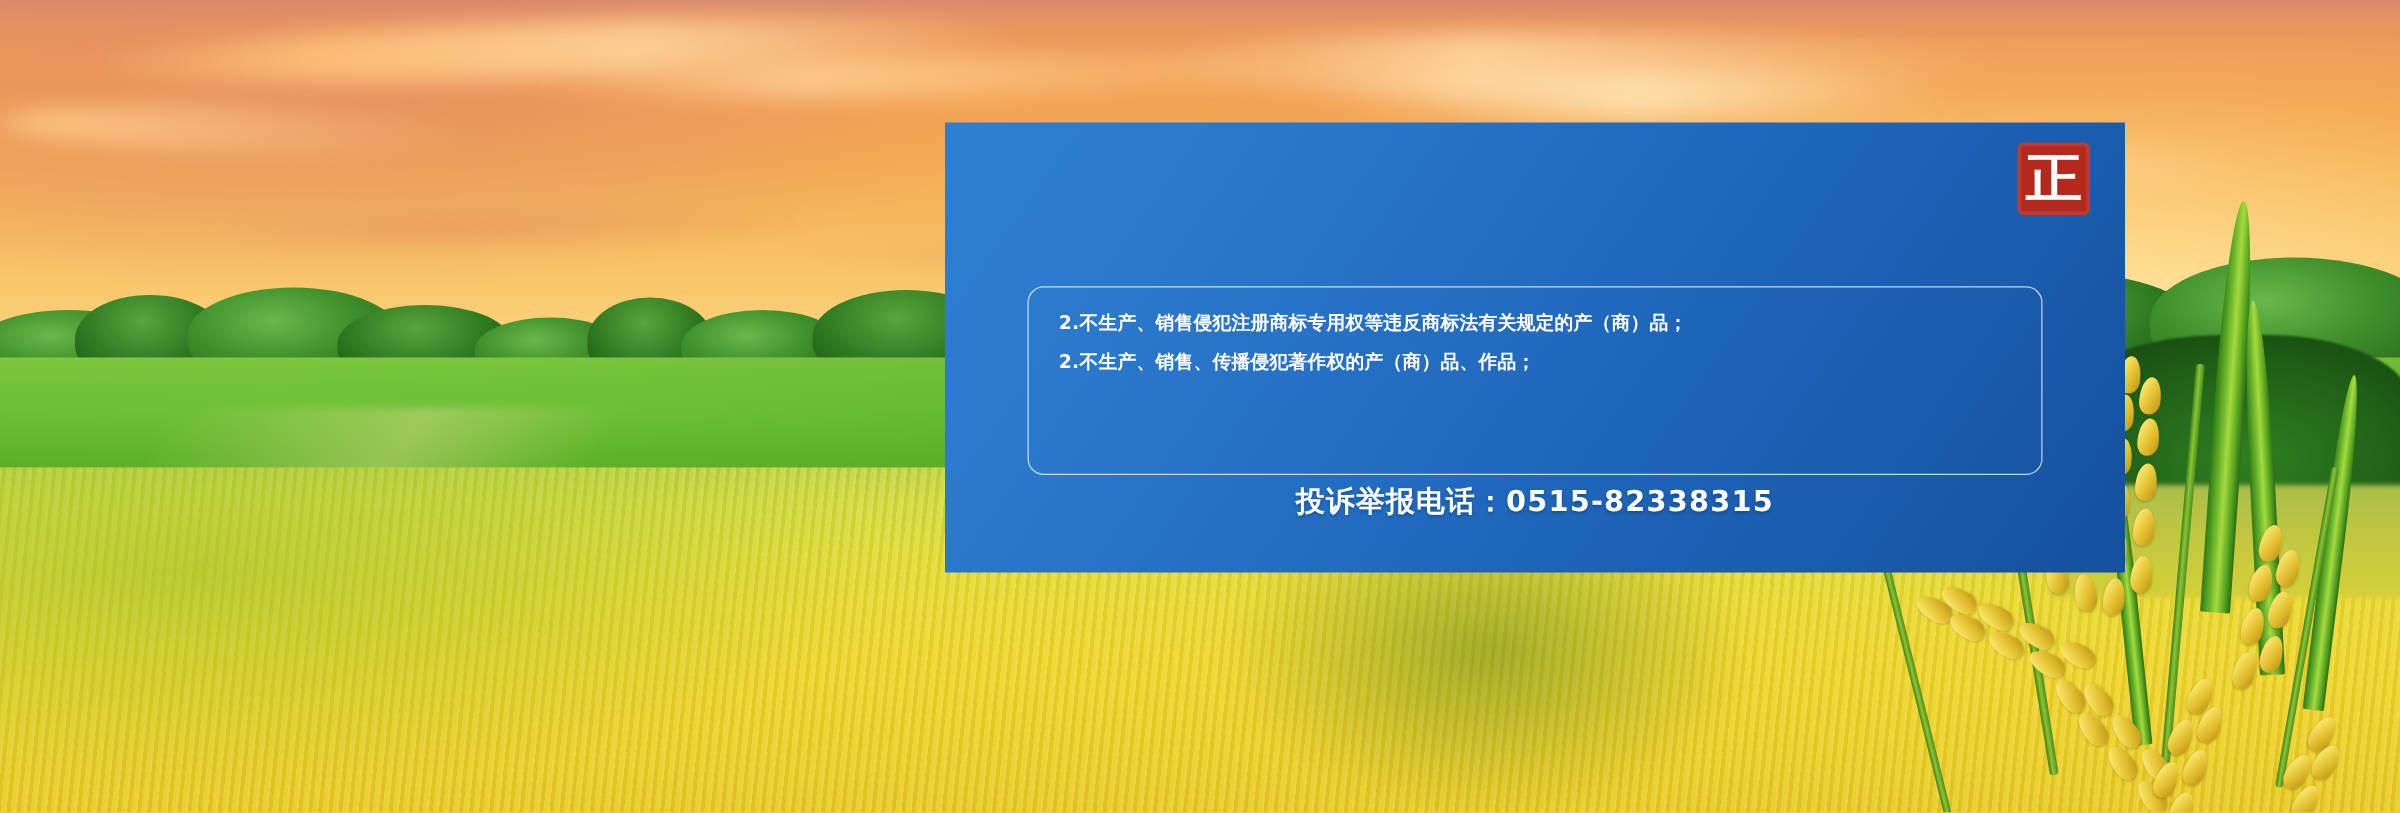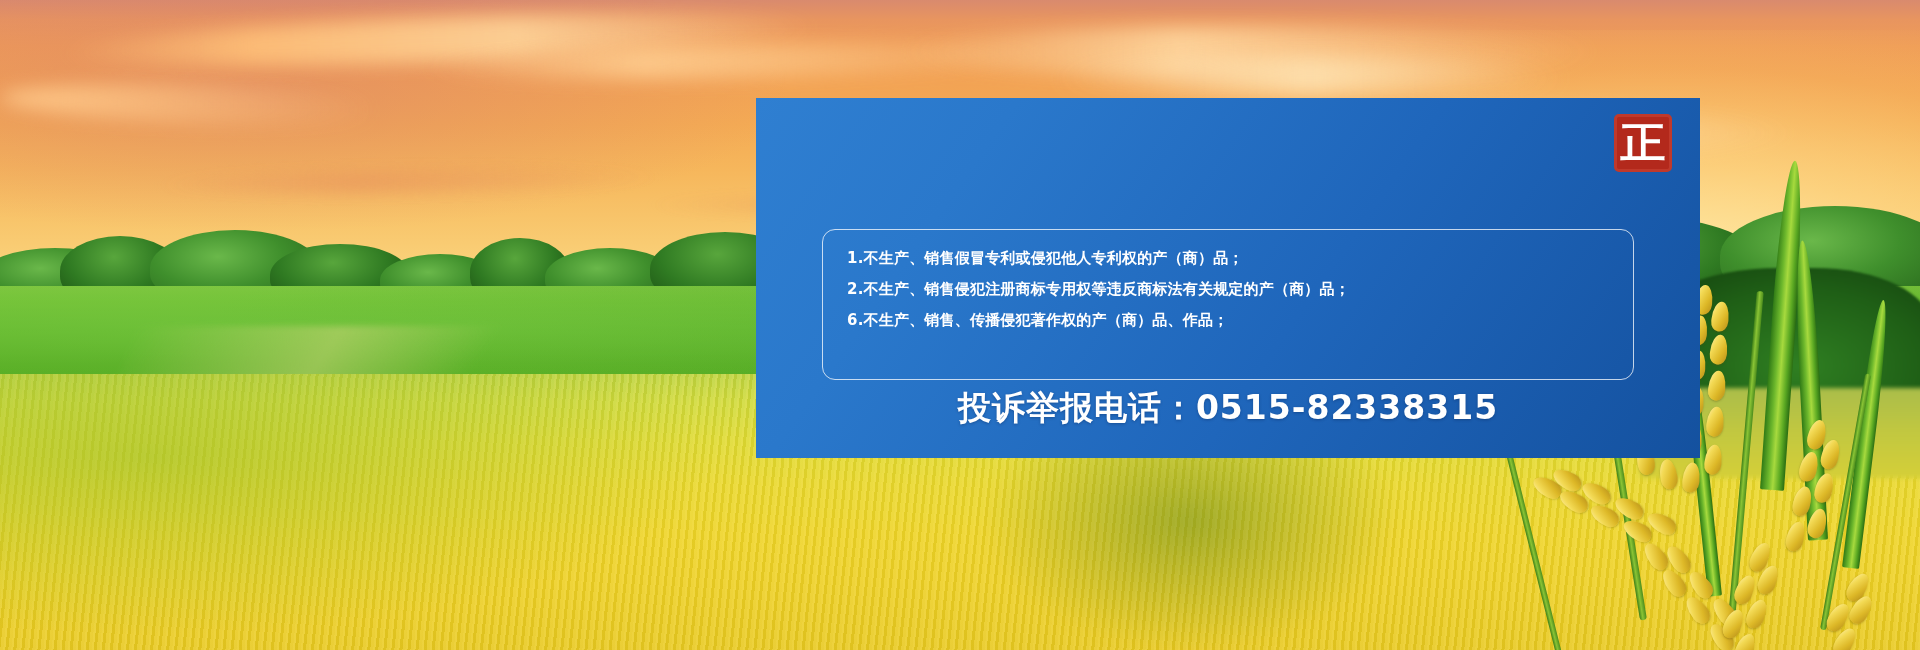--- a/index.html
+++ b/index.html
@@ -231,21 +231,21 @@
     font-weight:bold;
     line-height:31px;
     letter-spacing:.2px;
     white-space:nowrap;
   }
 
   .hotline {
     position:absolute; left:0; right:0; top:288px;
     text-align:center;
     color:#ffffff;
-    font-size:33px;
+    font-size:23px;
     font-weight:bold;
     letter-spacing:1px;
     white-space:pre;
     text-shadow:0 1px 3px rgba(0,20,60,.3);
   }
 </style>
 </head>
 <body>
 
 <div class="stage">
@@ -381,21 +381,20 @@
   </div>
 
   <div class="panel">
 
     <div class="panel-logo">
       <span class="seal-char">正</span>
     </div>
 
 
     <div class="promise-box">
-      <div class="promise-item">1.不生产、销售假冒专利或侵犯他人专利权的产（商）品；</div>
       <div class="promise-item">2.不生产、销售侵犯注册商标专用权等违反商标法有关规定的产（商）品；</div>
-      <div class="promise-item">6.不生产、销售、传播侵犯著作权的产（商）品、作品；</div>
+      <div class="promise-item">2.不生产、销售、传播侵犯著作权的产（商）品、作品；</div>
     </div>
 
     <div class="hotline">投诉举报电话：0515-82338315</div>
   </div>
 
 </div>
 
 </body></html>

